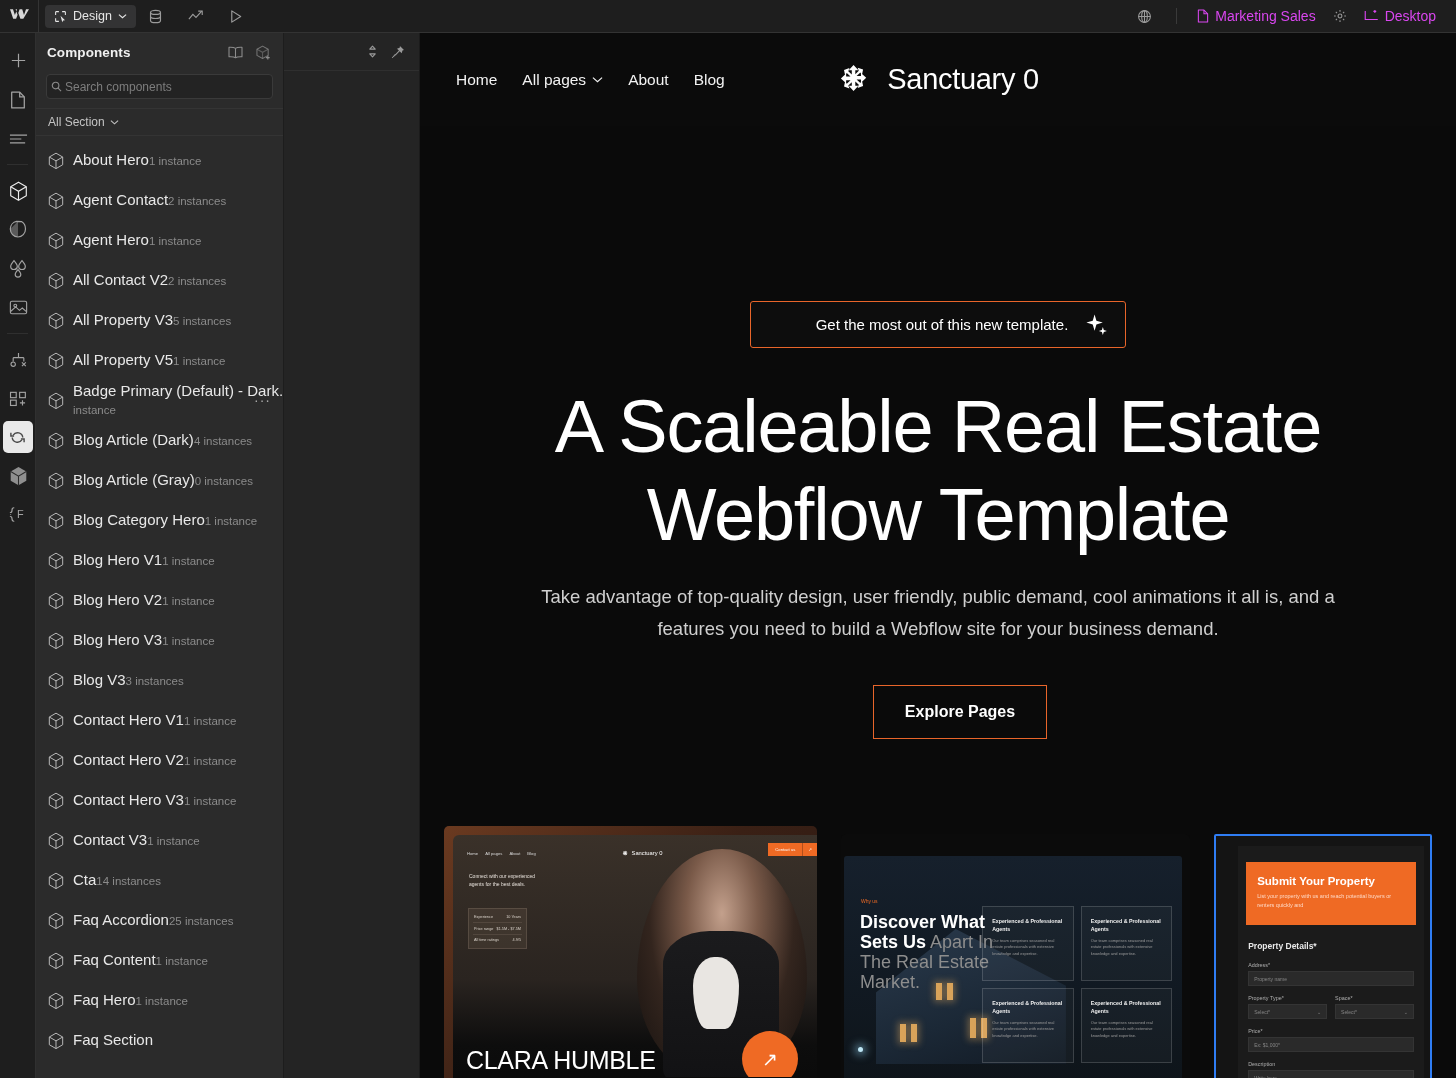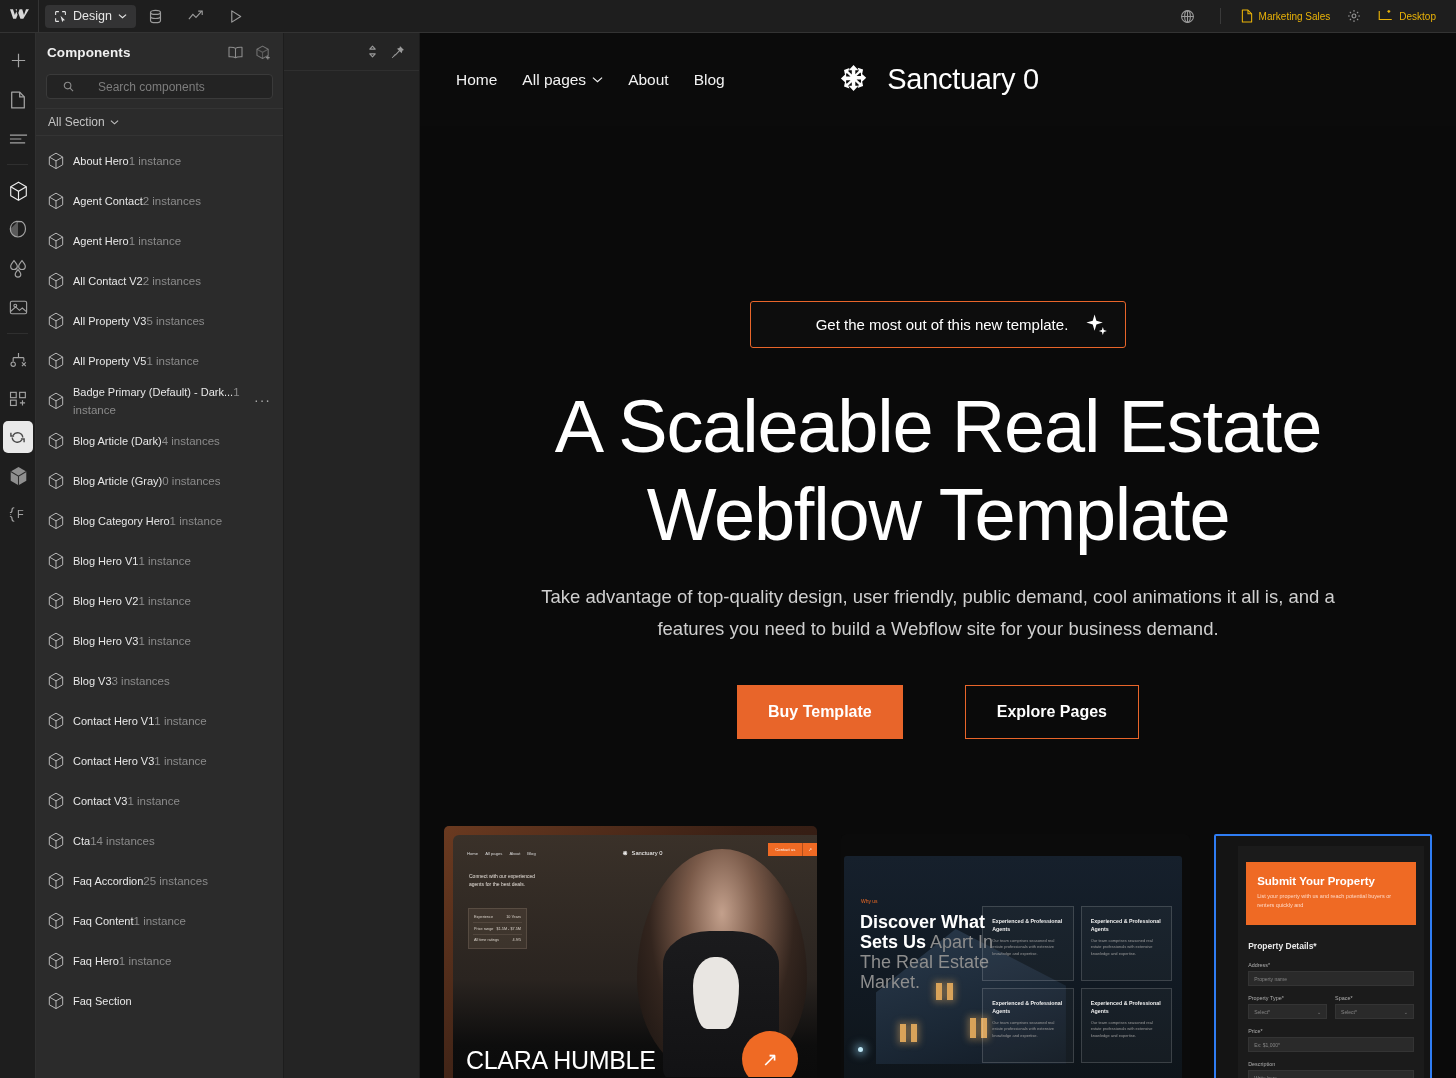--- a/index.html
+++ b/index.html
@@ -11,21 +11,21 @@
     background:#1e1e1e; border-bottom:1px solid #333; display:flex; align-items:center; }
   .wf-logo { width:38px; height:33px; display:flex; align-items:center; justify-content:center;
     color:#d8d8d8; }
   .tb-divider { width:1px; height:33px; background:#343434; }
   .mode-pill { display:flex; align-items:center; gap:6px; height:23px; padding:0 9px;
     margin-left:6px; background:#333334; border-radius:4px; color:#e6e6e6; font-size:12.5px; }
   .tb-icon { width:40px; height:33px; display:flex; align-items:center; justify-content:center;
     color:#9b9b9b; }
   #tb-right { margin-left:auto; display:flex; align-items:center; height:33px; padding-right:12px; gap:2px; }
   .tb-chip { display:flex; align-items:center; gap:6px; height:25px; padding:0 8px;
-    color:#eab308; font-size:10px; border-radius:4px; }
+    color:#d946ef; font-size:14px; border-radius:4px; }
   .vsep { width:1px; height:16px; background:#3a3a3a; margin:0 10px; }
 
   
   #rail { position:absolute; left:0; top:33px; width:36px; height:1045px;
     background:#1e1e1e; border-right:1px solid #303030; padding-top:8px; }
   .rail-btn { width:36px; height:39px; display:flex; align-items:center; justify-content:center;
     color:#a3a3a3; position:relative; }
   .rail-btn.active-box { color:#ececec; }
   .rail-btn.sel { background:#e9e9e9; border-radius:5px; width:30px; height:32px;
     margin:3px auto; color:#4a4a4a; }
@@ -33,33 +33,33 @@
 
   
   #panel { position:absolute; left:36px; top:33px; width:248px; height:1045px;
     background:#2b2b2b; border-right:1px solid #1d1d1d; display:flex; flex-direction:column; }
   #panel-head { height:38px; display:flex; align-items:center; padding:0 9px 0 11px; }
   #panel-title { font-size:13.5px; font-weight:700; color:#f0f0f0; letter-spacing:.1px; }
   #panel-head-icons { margin-left:auto; display:flex; gap:6px; }
   .hd-ic { width:22px; height:22px; display:flex; align-items:center; justify-content:center;
     color:#8d8d8d; }
   #search-wrap { padding:3px 10px 9px 10px; }
-  #search-box { display:flex; align-items:center; gap:24px; height:25px; background:#232323;
-    border:1px solid #3a3a3a; border-radius:4px; padding:0 16px;justify-content:space-between; }
+  #search-box { display:flex; align-items:center; gap:3px; height:25px; background:#232323;
+    border:1px solid #3a3a3a; border-radius:4px; padding:0 4px;justify-content:space-between; }
   #search-input { flex:1; background:transparent; border:none; outline:none; color:#d4d4d4;
     font-size:12px; font-family:inherit; }
   #search-input::placeholder { color:#7d7d7d; }
   #filter-row { height:28px; display:flex; align-items:center; gap:5px; padding:0 12px;
     border-top:1px solid #343434; border-bottom:1px solid #343434; color:#c4c4c4; font-size:12px; }
   #comp-list { flex:1; overflow:hidden; padding-top:4px; }
   .comp-row { display:flex; align-items:center; gap:9px; height:40px; padding:0 10px 0 12px;
     cursor:default; position:relative; }
   .comp-ic { flex:0 0 16px; color:#b9b9b9; display:flex; align-items:center; }
   .comp-txt { flex:1; min-width:0; }
-  .comp-name { font-size:11px; color:#e8e8e8; white-space:nowrap; overflow:hidden;
+  .comp-name { font-size:15px; color:#e8e8e8; white-space:nowrap; overflow:hidden;
     text-overflow:ellipsis; line-height:15px; }
   .comp-sub { font-size:11.5px; color:#8b8b8b; line-height:15px; }
   .comp-more { color:#a9a9a9; font-size:14px; letter-spacing:1px; padding-right:2px; }
 
   
   #strip { position:absolute; left:284px; top:33px; width:136px; height:1045px;
     background:#242424; border-right:1px solid #1b1b1b; }
   #strip-head { height:38px; display:flex; align-items:center; justify-content:flex-end;
     gap:6px; padding-right:11px; border-bottom:1px solid #2f2f2f; }
   .strip-ic { width:20px; height:20px; display:flex; align-items:center; justify-content:center;
@@ -521,20 +521,29 @@
         </span>
         <span class="comp-txt"><span class="comp-name">Contact Hero V1</span><span class="comp-sub">1 instance</span></span>
       </div>
       <div class="comp-row">
         <span class="comp-ic">
           <svg width="16" height="17" viewBox="0 0 17 18" fill="none" stroke="currentColor" stroke-width="1.05">
             <path d="M8.5 1.2 15.6 5.3v8.2L8.5 17.6 1.4 13.5V5.3z" stroke-linejoin="round"></path>
             <path d="M1.4 5.3 8.5 9.4l7.1-4.1M8.5 9.4v8.2"></path>
           </svg>
         </span>
+        <span class="comp-txt"><span class="comp-name">Contact Hero V2</span><span class="comp-sub">1 instance</span></span>
+      </div>
+      <div class="comp-row">
+        <span class="comp-ic">
+          <svg width="16" height="17" viewBox="0 0 17 18" fill="none" stroke="currentColor" stroke-width="1.05">
+            <path d="M8.5 1.2 15.6 5.3v8.2L8.5 17.6 1.4 13.5V5.3z" stroke-linejoin="round"></path>
+            <path d="M1.4 5.3 8.5 9.4l7.1-4.1M8.5 9.4v8.2"></path>
+          </svg>
+        </span>
         <span class="comp-txt"><span class="comp-name">Contact Hero V3</span><span class="comp-sub">1 instance</span></span>
       </div>
       <div class="comp-row">
         <span class="comp-ic">
           <svg width="16" height="17" viewBox="0 0 17 18" fill="none" stroke="currentColor" stroke-width="1.05">
             <path d="M8.5 1.2 15.6 5.3v8.2L8.5 17.6 1.4 13.5V5.3z" stroke-linejoin="round"></path>
             <path d="M1.4 5.3 8.5 9.4l7.1-4.1M8.5 9.4v8.2"></path>
           </svg>
         </span>
         <span class="comp-txt"><span class="comp-name">Contact V3</span><span class="comp-sub">1 instance</span></span>
@@ -650,21 +659,20 @@
       <div>A Scaleable Real Estate</div>
       <div>Webflow Template</div>
     </div>
 
     <div id="hero-sub">
       <div>Take advantage of top-quality design, user friendly, public demand, cool animations it all is, and a</div>
       <div>features you need to build a Webflow site for your business demand.</div>
     </div>
 
     <div id="hero-btns">
-      <button class="btn-primary">Buy Template</button>
       <button class="btn-outline">Explore Pages</button>
     </div>
   </div>
 
   <div id="showcase">
 
     <div id="card1" class="card">
       <div id="c1-inner">
         <div id="c1-photo"></div>
         <div id="c1-photo2"></div>

